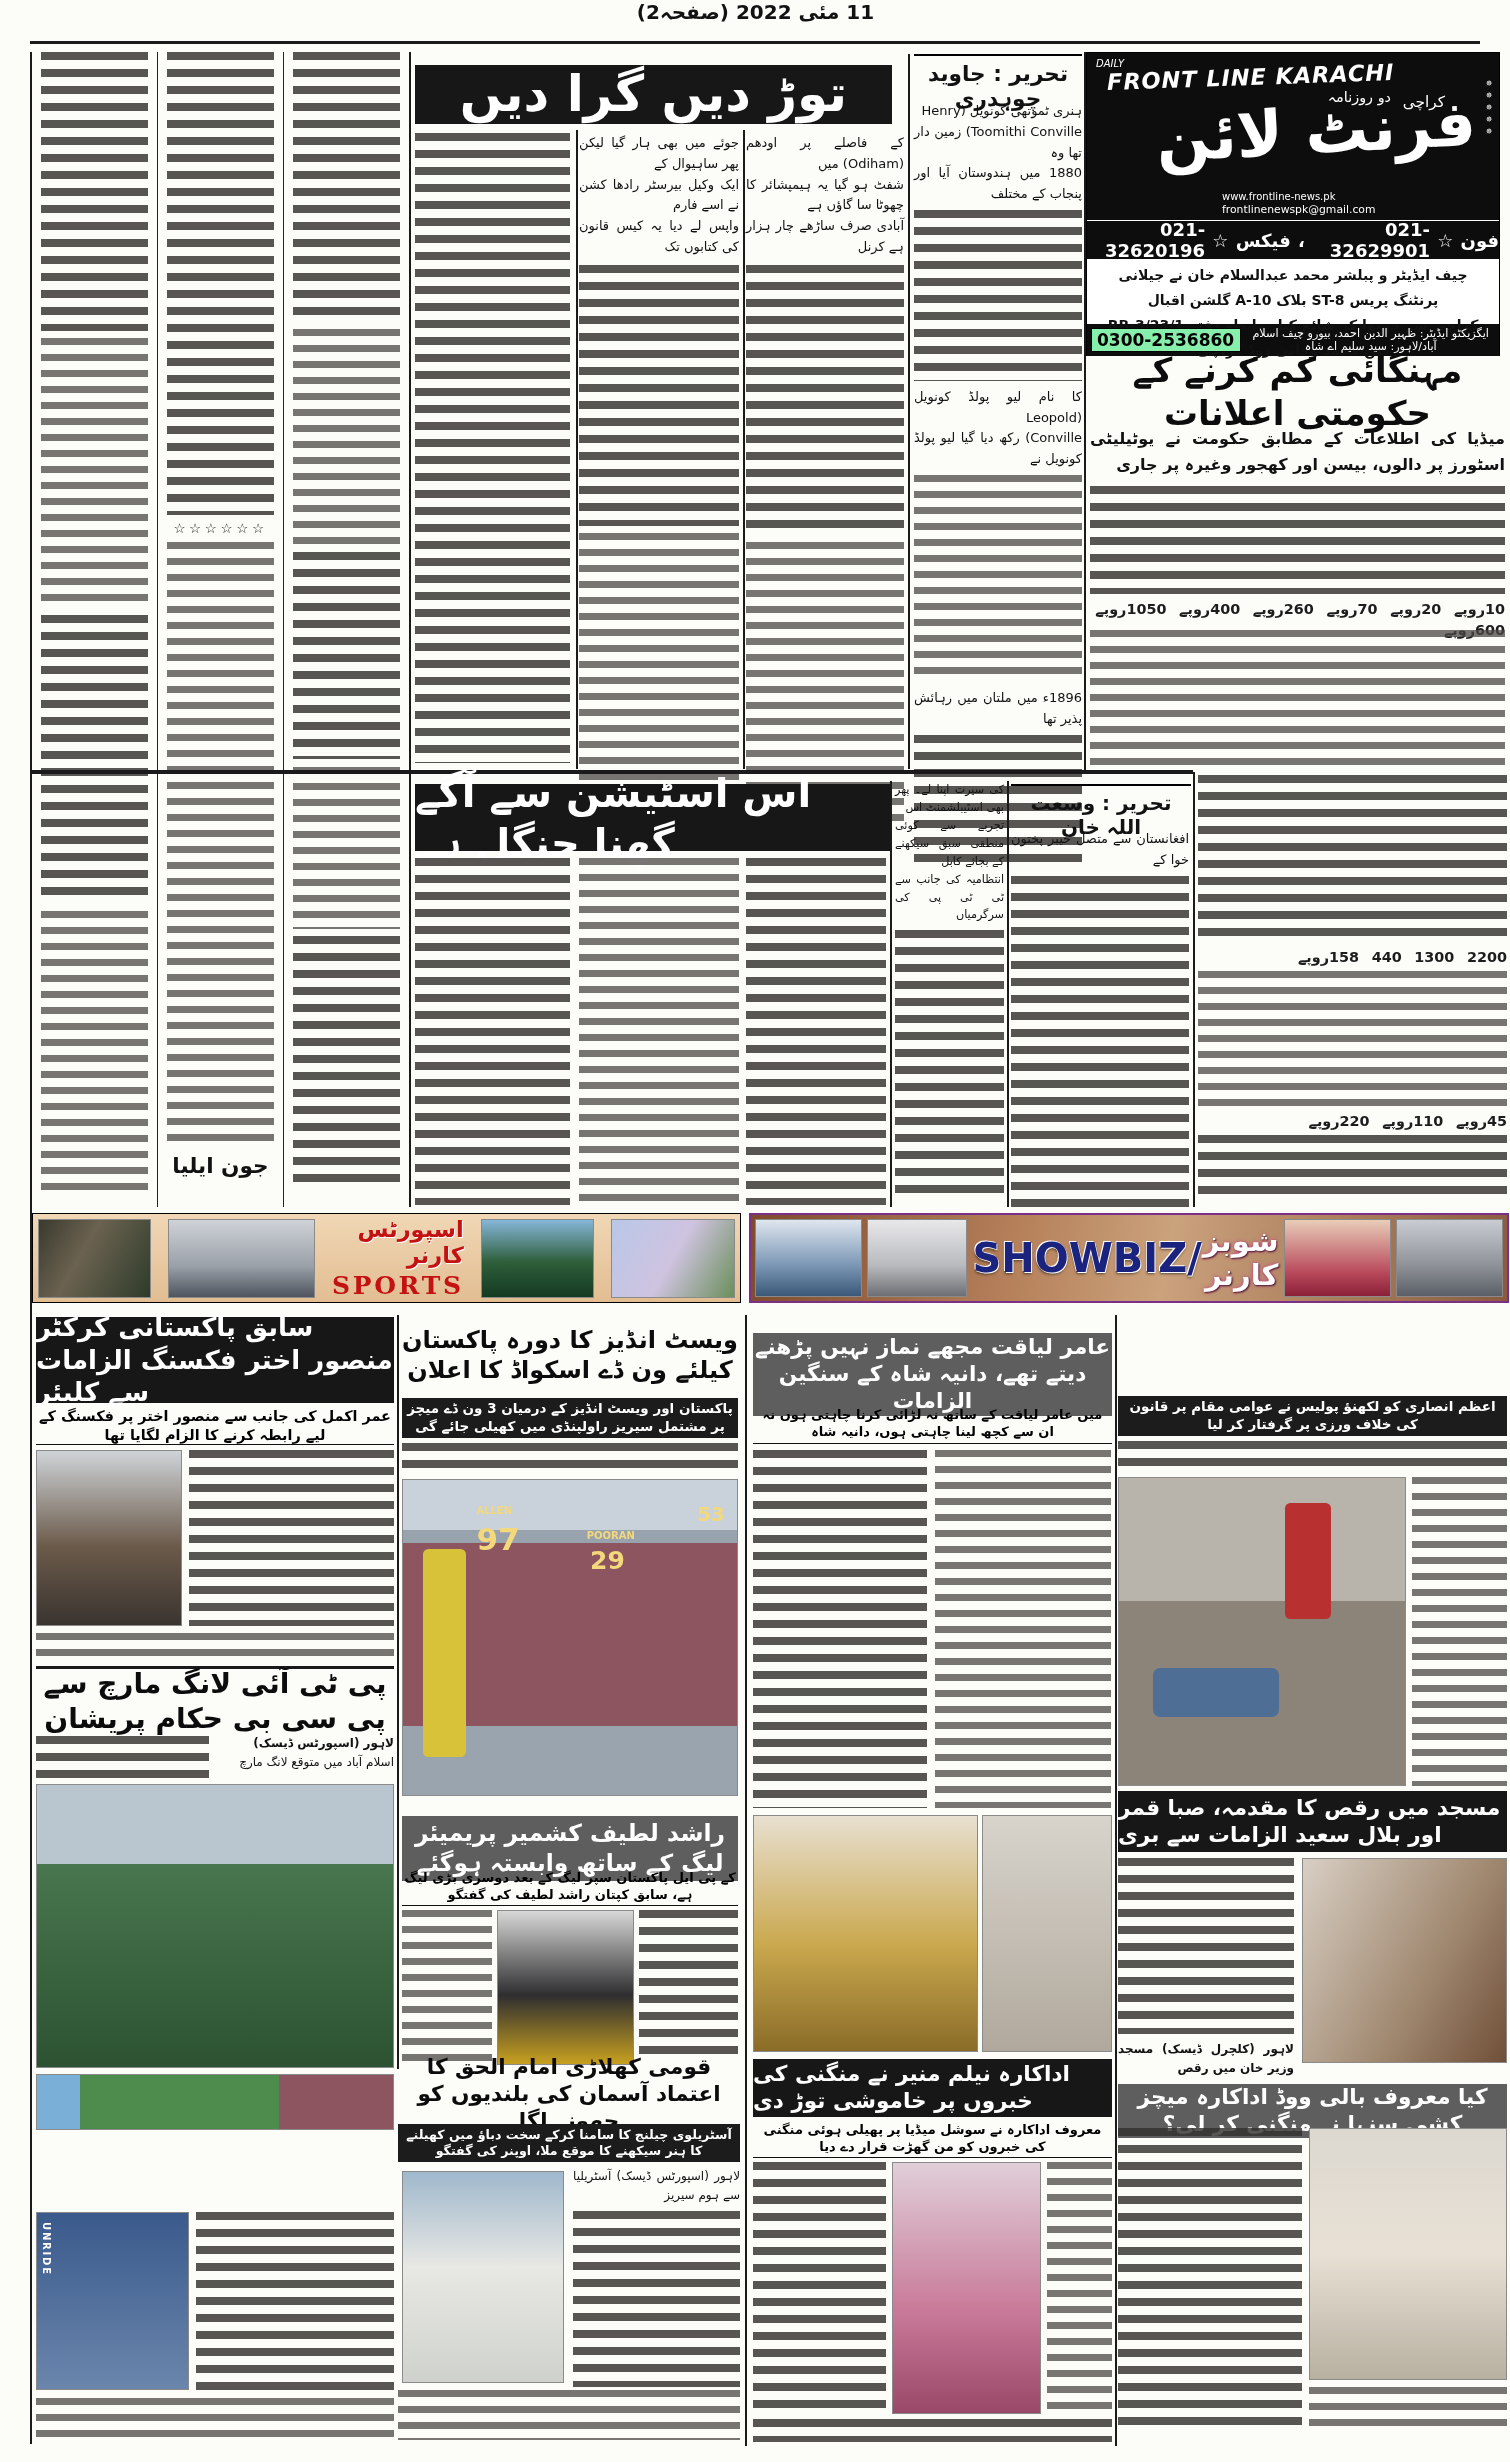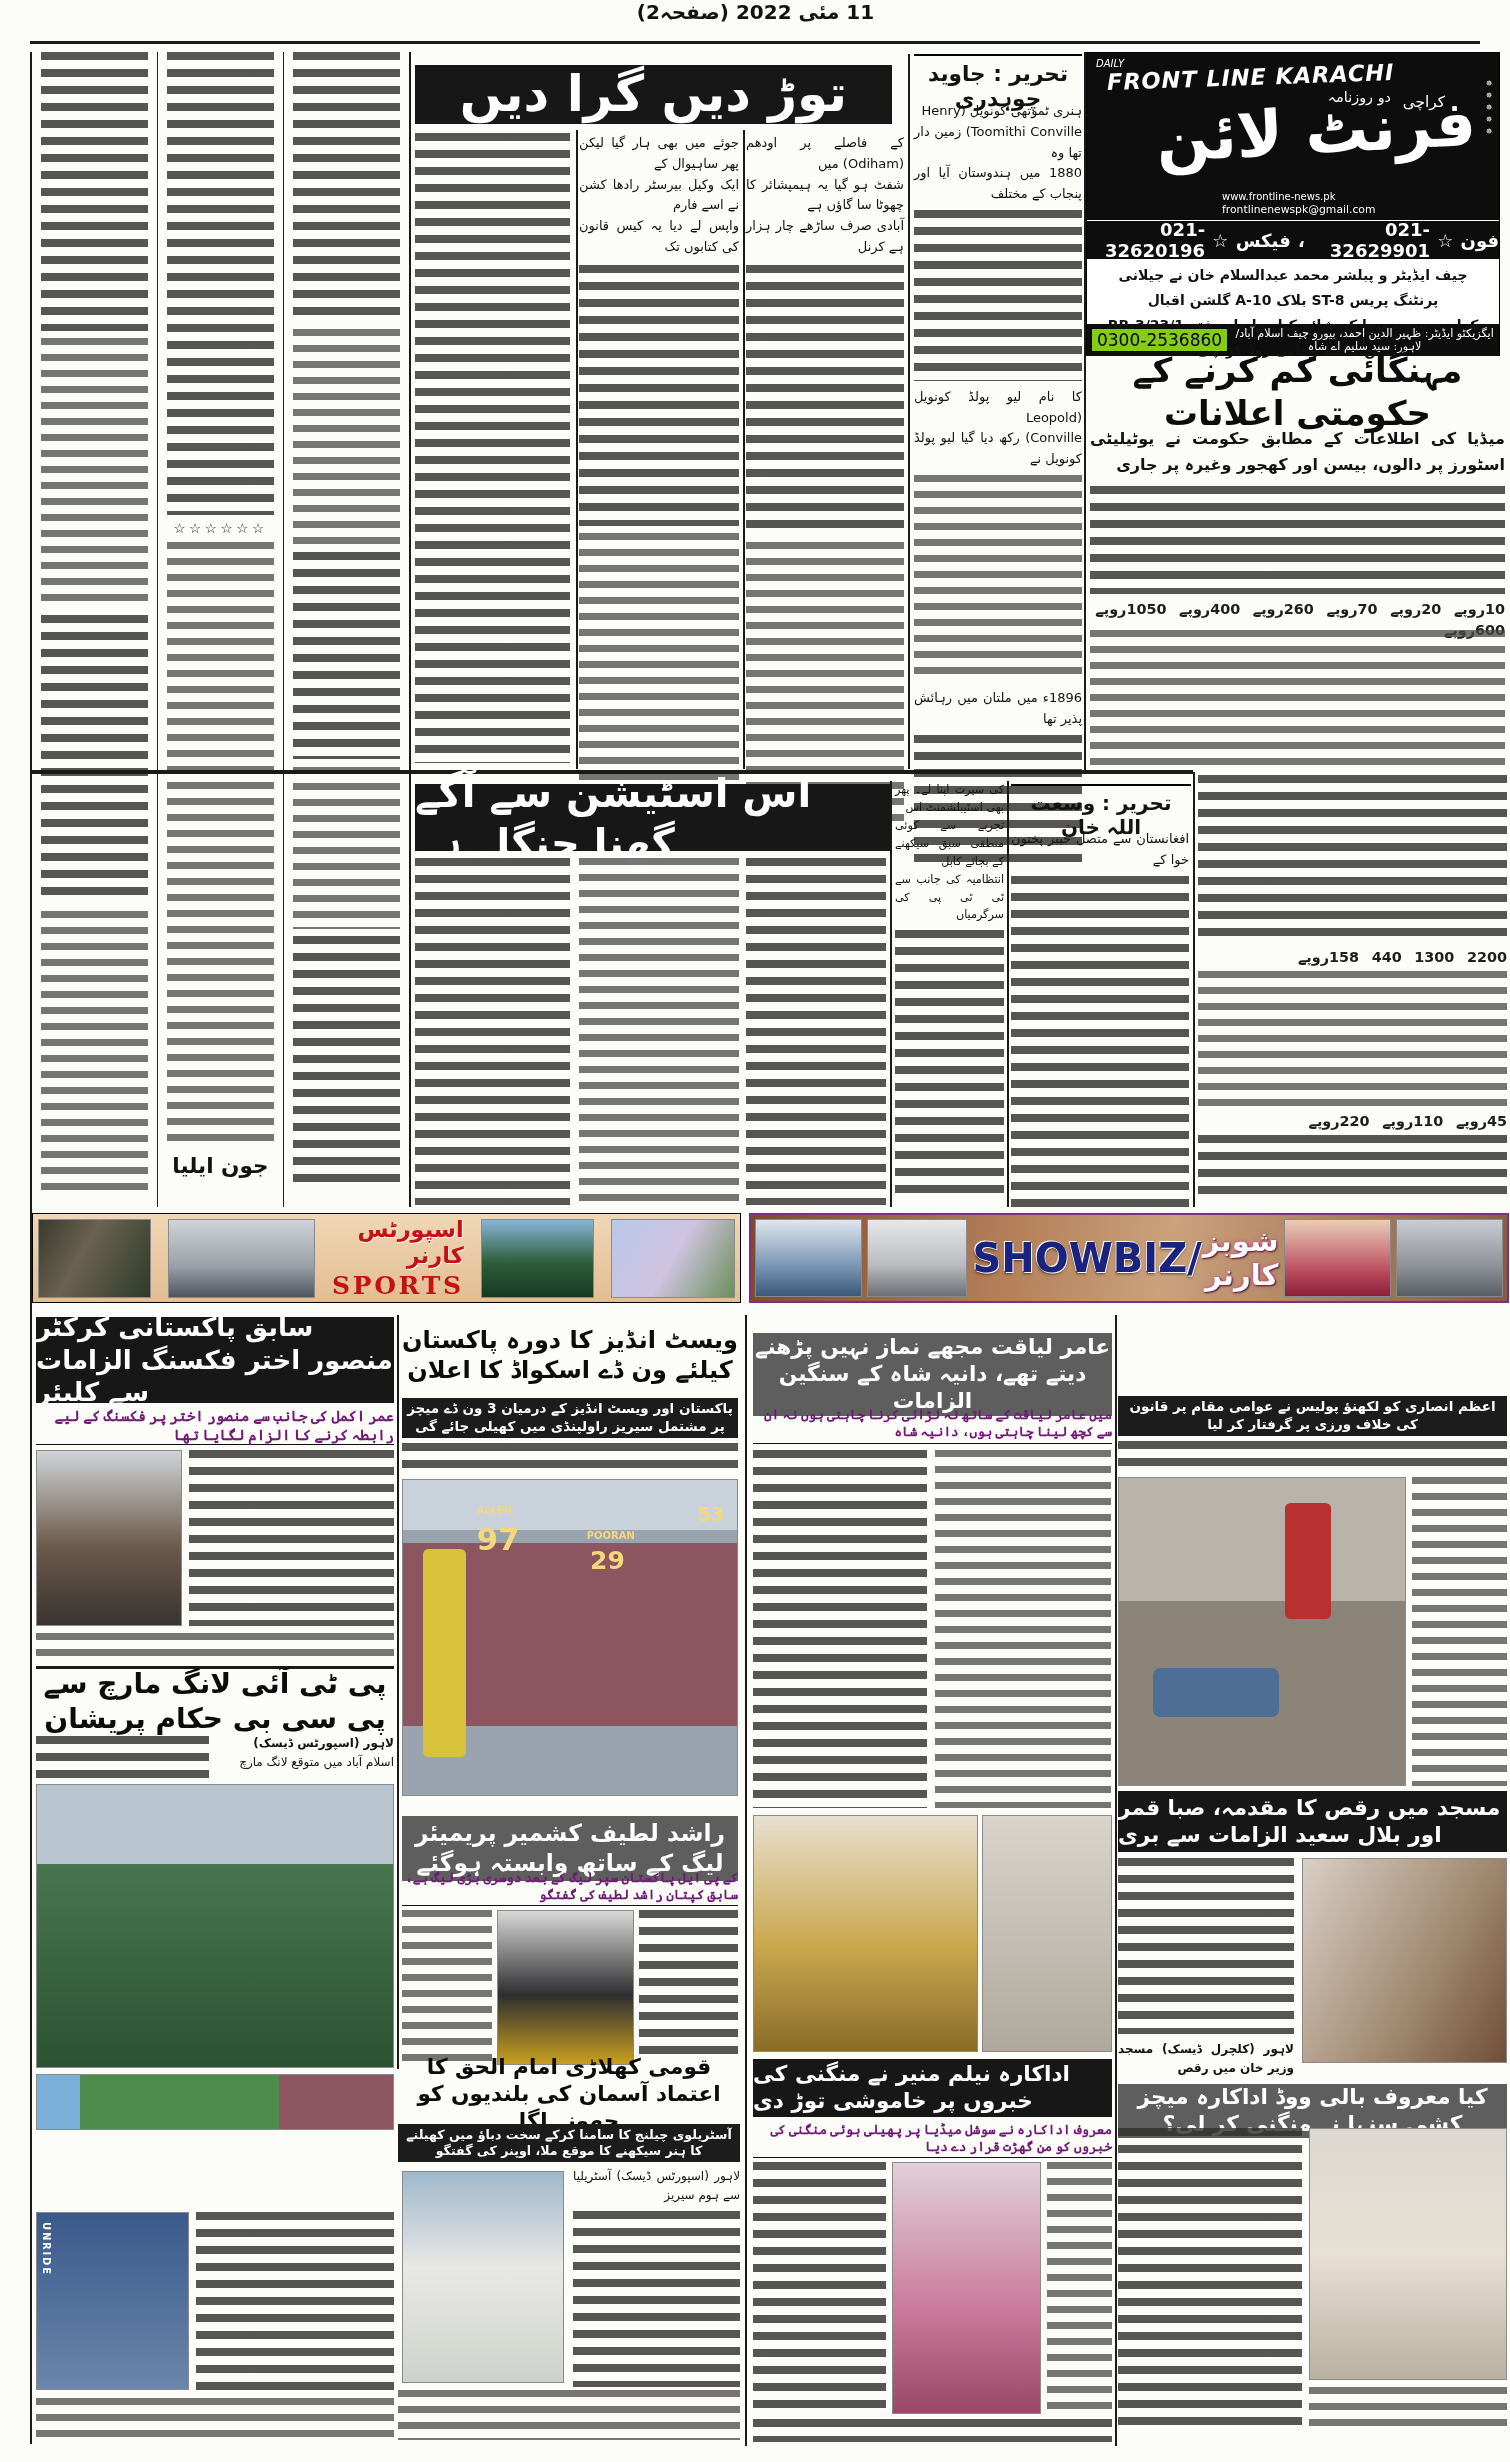--- a/index.html
+++ b/index.html
@@ -9,21 +9,21 @@
   .rtl{direction:rtl;}
   
   .sim{background-image:repeating-linear-gradient(to bottom,#33312e 0 8px,transparent 8px 17px);opacity:.82;}
   .sim2{background-image:repeating-linear-gradient(to bottom,#4a4845 0 7.2px,transparent 7.2px 16px);opacity:.75;}
   .vline{background:#1a1a1a;width:1.8px;}
   .hline{background:#1a1a1a;height:2.7px;}
   .hl{background:#171717;color:#fff;font-weight:bold;display:flex;align-items:center;justify-content:center;text-align:left;line-height:1.25;}
   .hlg{background:#5e5e5e;color:#fff;font-weight:bold;display:flex;align-items:center;justify-content:center;text-align:center;line-height:1.25;margin-top:16px;}
   .hlp{color:#0c0c0c;font-weight:bold;display:flex;align-items:center;justify-content:center;text-align:center;line-height:1.25;}
   .sb{background:#1c1c1c;color:#fff;font-weight:bold;display:flex;align-items:center;justify-content:center;text-align:center;line-height:1.3;}
-  .sbp{color:#701a75;font-weight:bold;display:flex;align-items:center;justify-content:center;border-bottom:1.8px solid #111;line-height:1.3;font-family:Liberation Serif, serif;}
+  .sbp{color:#000000;font-weight:bold;display:flex;align-items:center;justify-content:center;text-align:center;border-bottom:1.8px solid #111;line-height:1.3;}
   .by{font-weight:bold;text-align:center;border-top:2.7px solid #000;padding-top:5.4px;}
   .ln{direction:rtl;text-align:justify;line-height:1.6;}
   .ph{border:1.8px solid #8a8a8a;border-radius:0;box-sizing:border-box;}
   .cols{display:flex;flex-direction:row-reverse;}
   .col{flex:1;padding:0 9px;box-sizing:border-box;}
   .col.div{border-left:0.9px solid #222;}
   .stars{text-align:center;letter-spacing:3.6px;font-size:13.5px;color:#222;}
   .figrow{direction:rtl;display:flex;flex-wrap:wrap;gap:5.4px 12.6px;font-weight:bold;font-size:14.4px;color:#1d1d1d;}
   .tokbox{font-size:13px;}
 </style>
@@ -135,21 +135,21 @@
         <span>،</span>
       <span>فیکس</span>
         <span>☆</span>
       <span>021-32620196</span>
     </div>
     <div class="rtl" style="height:58px;padding:3.6px 7.2px;font-size:14px;font-weight:bold;text-align:center;line-height:1.8;">
       <div>چیف ایڈیٹر و پبلشر محمد عبدالسلام خان نے جیلانی پرنٹنگ پریس ST-8 بلاک 10-A گلشن اقبال</div>
       <div>کراچی سے چھپوا کر شائع کیا۔ رابطہ دفتر RB-3/23/1 دین محمد وفائی روڈ کراچی</div>
     </div>
     <div style="background:#0d0d0d;height:32px;display:flex;align-items:center;gap:5.4px;padding:0 3.6px;">
-      <span style="background:#84cc16;color:#000;font-weight:normal;font-size:17px;padding:0.9px 5.4px;border:0.9px solid #000;">0300-2536860</span>
+      <span style="background:#86efac;color:#000;font-weight:bold;font-size:17px;padding:0.9px 5.4px;border:0.9px solid #000;">0300-2536860</span>
       <span class="rtl" style="color:#fff;font-size:11.2px;flex:1;text-align:center;">ایگزیکٹو ایڈیٹر: ظہیر الدین احمد، بیورو چیف اسلام آباد/لاہور: سید سلیم اے شاہ</span>
     </div>
   </div>
 
   <div class="abs hlp rtl" style="left:1086px;top:362px;width:423px;height:59px;font-size:34px;">مہنگائی کم کرنے کے حکومتی اعلانات</div>
   <div class="abs ln rtl" style="left:1090px;top:426px;width:415px;font-size:16px;font-weight:bold;">میڈیا کی اطلاعات کے مطابق حکومت نے یوٹیلیٹی اسٹورز پر دالوں، بیسن اور کھجور وغیرہ پر جاری</div>
   <div class="abs sim" style="left:1090px;top:486px;width:415px;height:108px;"></div>
   <div class="abs figrow" style="left:1090px;top:601px;width:415px;">
     <span>10روپے</span>
     <span>20روپے</span>

